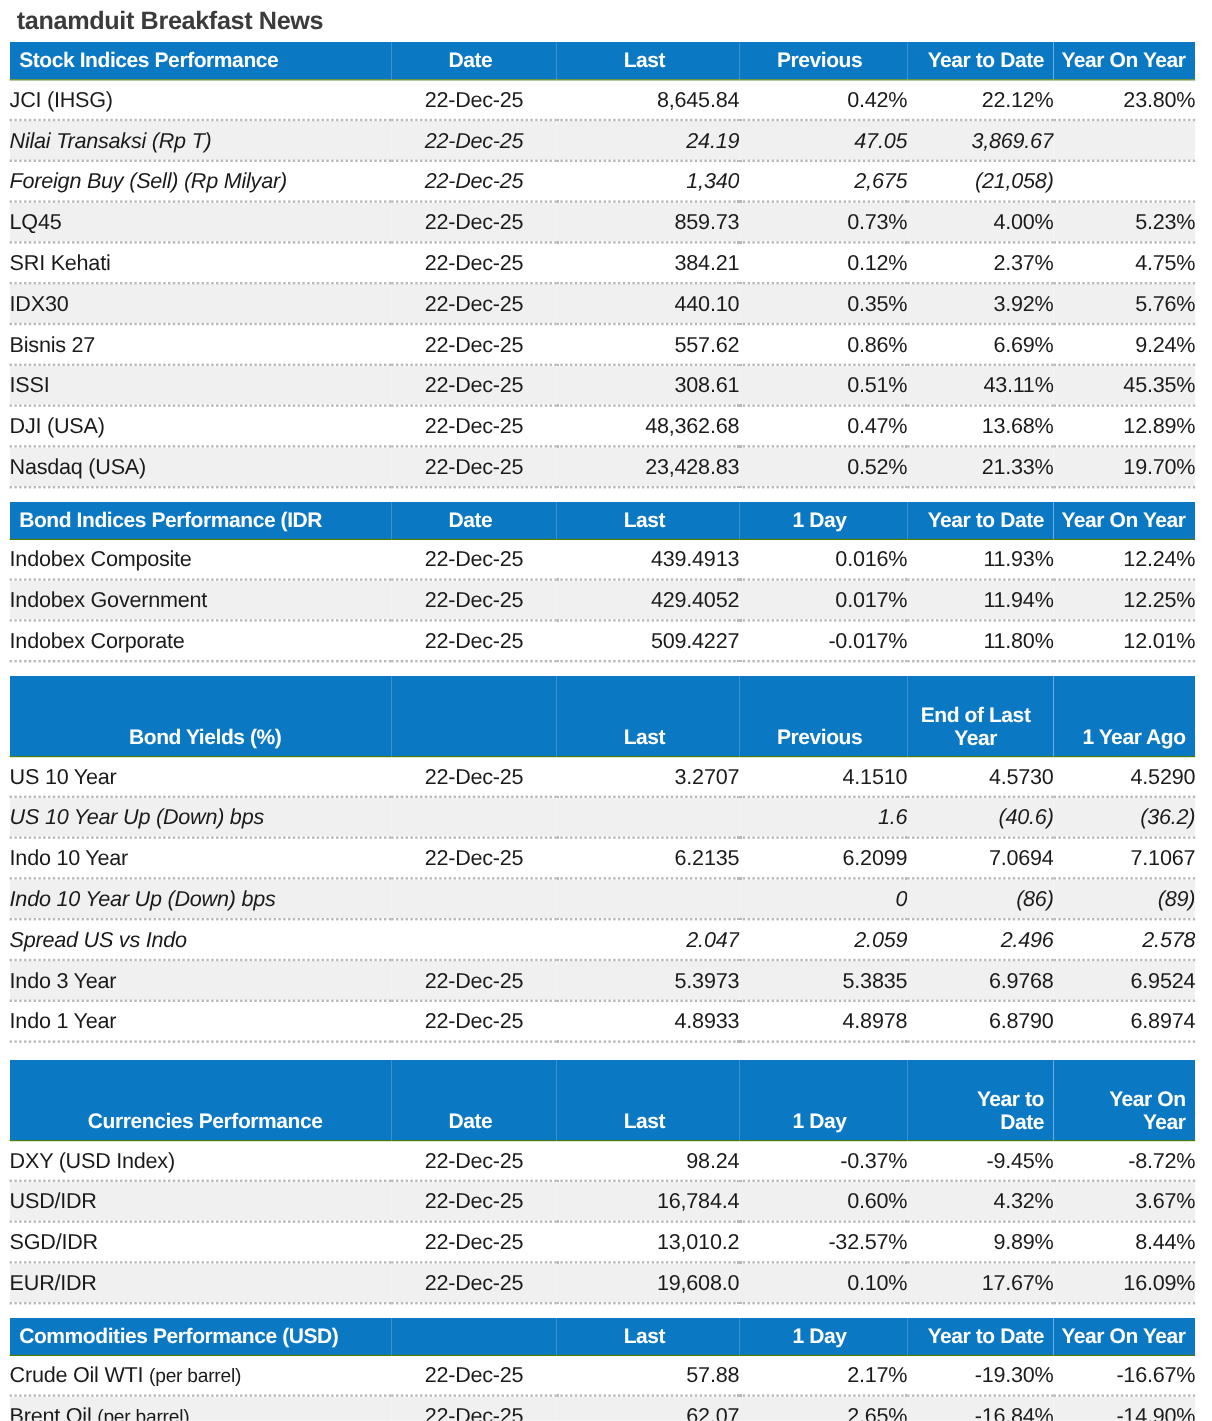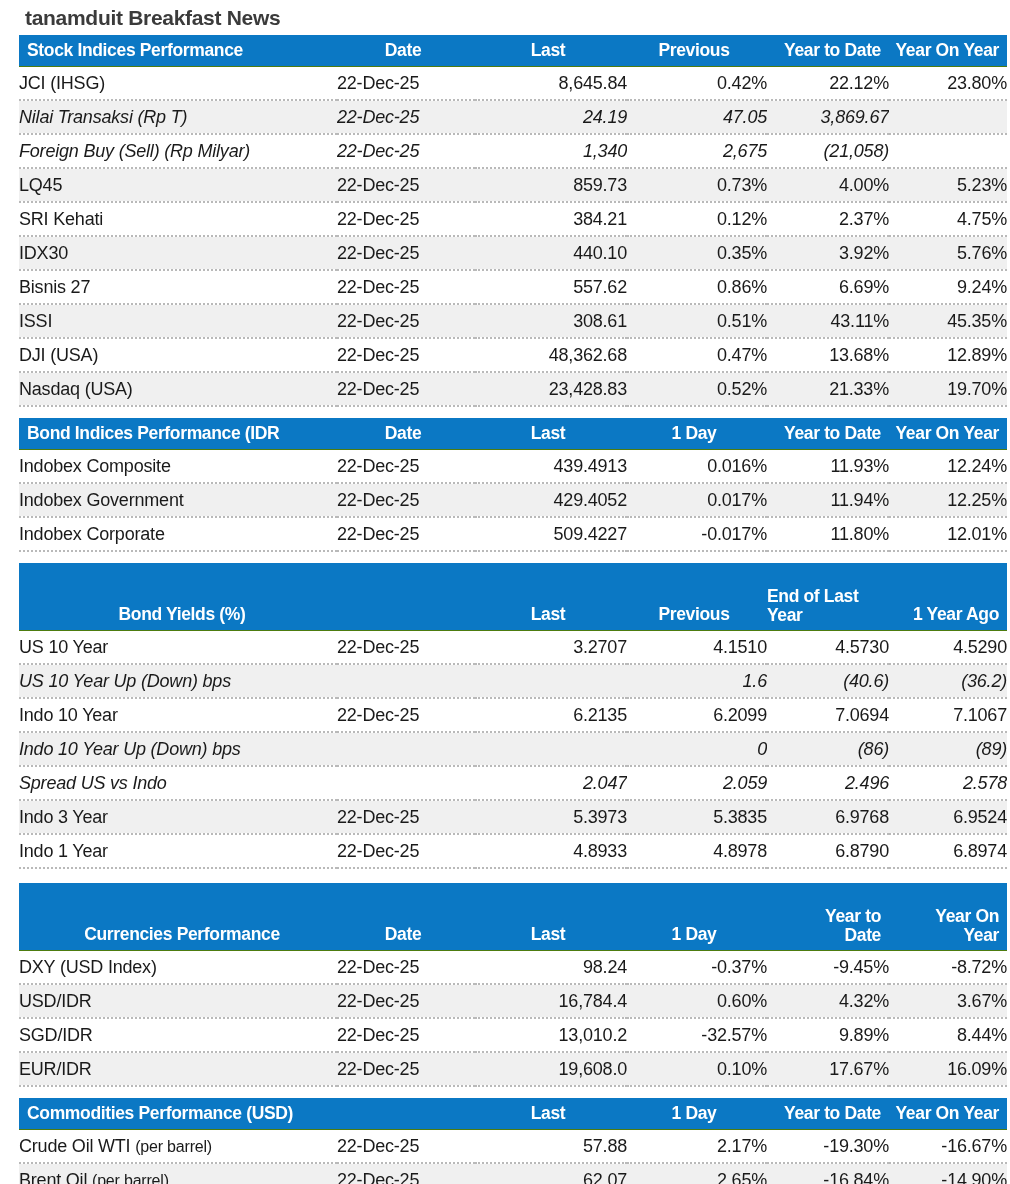--- a/index.html
+++ b/index.html
@@ -13,21 +13,21 @@
     font-family: "Liberation Sans", sans-serif;
     color: #1a1a1a;
     overflow: hidden;
   }
 
   .page {
     width: 1010px;
     height: 1184px;
     position: relative;
     box-sizing: border-box;
-    padding: 0 10px 0 19px;
+    padding: 0 10px 0 8px;
   }
 
   
   .doc-title {
     font-size: 21px;
     font-weight: bold;
     color: #3b3b3b;
     letter-spacing: -0.3px;
     padding: 6px 0 5px 6px;
     white-space: nowrap;
@@ -82,21 +82,21 @@
     vertical-align: bottom;
     padding-bottom: 5px;
   }
   tr.hdr-tall > th.h-label {
     text-align: center;
     padding-left: 8px;
   }
   .hdr-2line {
     display: block;
     line-height: 1.08;
-    text-align: left;
+    text-align: center;
   }
   .hdr-2line.right { text-align: right; }
 
   
   tr.row > td {
     height: 32px;
     font-size: 18px;
     vertical-align: middle;
     border-bottom: 2px dotted #b9b9b9;
     white-space: nowrap;
@@ -109,21 +109,21 @@
     text-align: left;
     padding-left: 8px;
     letter-spacing: -0.2px;
   }
   td.d-num {
     text-align: right;
     padding-right: 10px;
     letter-spacing: -0.2px;
   }
   td.d-date {
-    text-align: left;
+    text-align: center;
     padding-right: 14px;
     letter-spacing: -0.2px;
   }
   .small-note {
     font-size: 16px;
   }
 
   
   tr.row.first > td { border-top: 1px solid #4d7c0f; }
 

